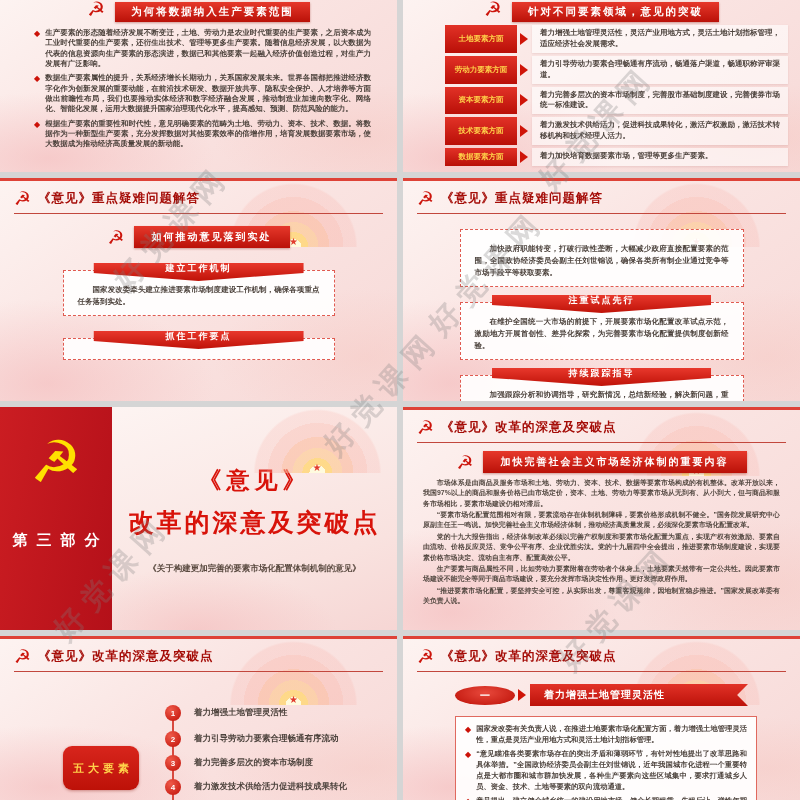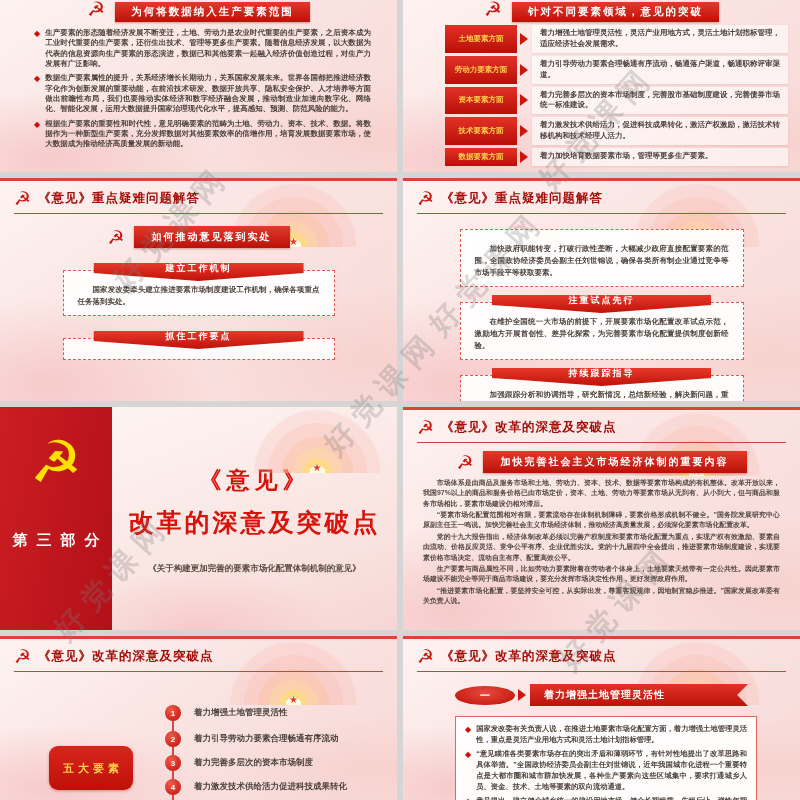--- a/index.html
+++ b/index.html
@@ -84,21 +84,21 @@
   .s5-t1 { color:#d8130a; font-size:23px; font-weight:bold; letter-spacing:5px; margin-top:58px; }
   .s5-t2 { color:#d8130a; font-size:25px; font-weight:bold; letter-spacing:3px; margin-top:10px; }
   .s5-sub { color:#5a4a40; font-size:8.5px; font-weight:bold; margin-top:24px; }
 
   
   .s6-paras { margin:5px 20px 0; }
   .s6-paras p { font-size:6.9px; line-height:1.5; color:#554a43; text-align:justify; text-indent:2em;
     font-weight:bold; margin-bottom:1px; }
 
   
-  .five-box { position:absolute; left:49px; top:107px; width:84px; height:44px;
+  .five-box { position:absolute; left:63px; top:107px; width:76px; height:44px;
     background:linear-gradient(#d8251c,#bd1108); border-radius:9px; color:#ffd24a; font-weight:bold;
     font-size:11px; letter-spacing:4px; display:flex; align-items:center; justify-content:center;
     padding-left:4px; box-shadow:0 1px 3px rgba(140,30,20,.4); }
   .tl-line { position:absolute; left:172px; top:70px; bottom:-5px; width:1.5px; background:#d84a40; }
   .tl-item { position:absolute; left:165px; display:flex; align-items:center; gap:13px; }
   .tl-num { flex:none; width:16px; height:16px; border-radius:50%;
     background:radial-gradient(circle at 35% 30%, #ef5a4a, #c00f06); color:#fff; font-size:8px;
     font-weight:bold; display:flex; align-items:center; justify-content:center; }
   .tl-text { font-size:8.5px; color:#4d433d; font-weight:bold; white-space:nowrap; }
 

